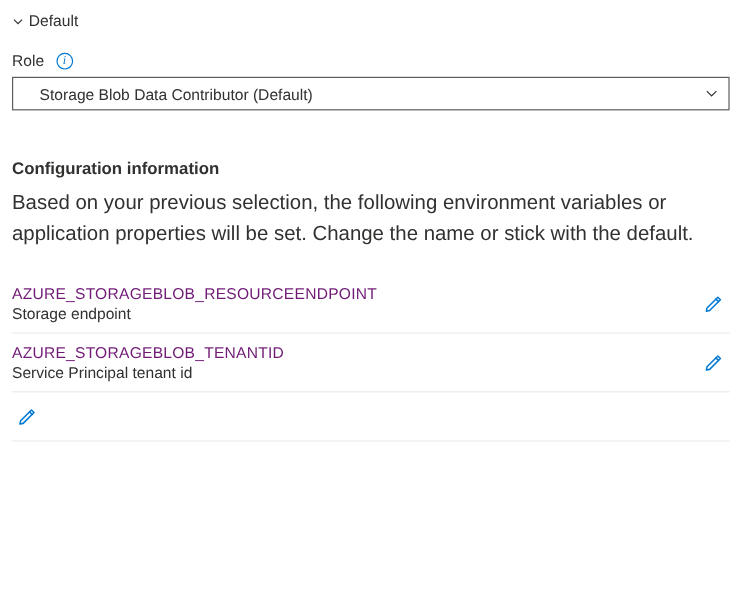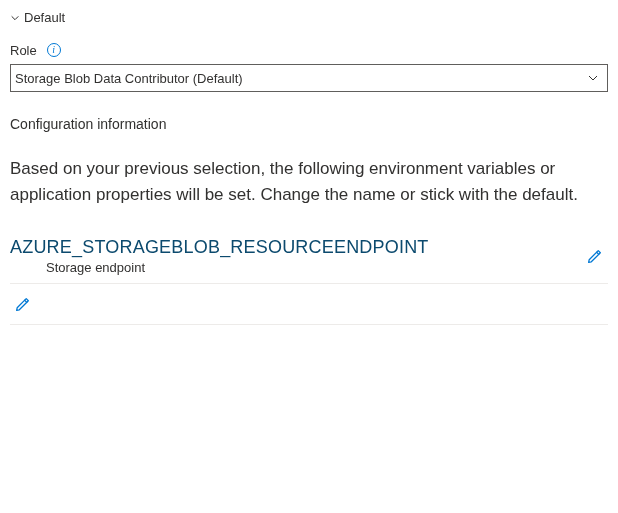--- a/index.html
+++ b/index.html
@@ -22,21 +22,21 @@
     }
     .chevron {
       width: 10px;
       height: 10px;
       display: inline-flex;
       align-items: center;
       justify-content: center;
     }
     .role-label-row {
       display: flex;
-      align-items: flex-start;
+      align-items: center;
       gap: 10px;
       margin-bottom: 6px;
     }
     .role-label {
       font-size: 13px;
       color: #323130;
     }
     .info-icon {
       width: 14px;
       height: 14px;
@@ -50,41 +50,41 @@
       font-style: italic;
       font-family: Georgia, serif;
       line-height: 1;
     }
     .select-wrap {
       position: relative;
       border: 1px solid #605e5c;
       height: 28px;
       display: flex;
       align-items: center;
-      padding: 0 30px 0 4px;
+      padding: 0 30px 0 22px;
       cursor: pointer;
-      margin-bottom: 24px;
+      margin-bottom: 40px;
     }
     .select-value {
       font-size: 13px;
       color: #323130;
     }
     .select-chevron {
       position: absolute;
       right: 8px;
       top: 50%;
       transform: translateY(-50%);
       width: 12px;
       height: 12px;
     }
     .config-title {
       font-size: 14px;
       color: #323130;
-      font-weight: 400;
-      margin-bottom: 24px;
+      font-weight: 700;
+      margin-bottom: 8px;
     }
     .config-desc {
       font-size: 17px;
       color: #323130;
       line-height: 1.5;
       margin-bottom: 22px;
       max-width: 580px;
     }
     .var-row {
       display: flex;
@@ -92,30 +92,29 @@
       align-items: center;
       border-bottom: 1px solid #edebe9;
       padding: 8px 2px 8px 0;
     }
     .var-text {
       display: flex;
       flex-direction: column;
       gap: 2px;
     }
     .var-name {
-      font-size: 18px;
-      color: #0c4a6e;
+      font-size: 13px;
+      color: #701a75;
       font-weight: 400;
       letter-spacing: 0.2px;
     }
     .var-desc {
       font-size: 13px;
       color: #323130;
       font-weight: 400;
-      margin-left: 36px;
     }
     .edit-btn {
       width: 24px;
       height: 24px;
       display: flex;
       align-items: center;
       justify-content: center;
       cursor: pointer;
       color: #0078d4;
     }
@@ -162,20 +161,32 @@
     <div class="edit-btn">
       <svg viewBox="0 0 16 16" fill="none" stroke="#0078d4" stroke-width="1.2" stroke-linecap="round" stroke-linejoin="round">
         <path d="M11.5 2.5 L13.5 4.5 L5 13 L2.5 13.5 L3 11 Z"></path>
         <path d="M10 4 L12 6"></path>
       </svg>
     </div>
   </div>
 
 
 
+  <div class="var-row">
+    <div class="var-text">
+      <div class="var-name">AZURE_STORAGEBLOB_TENANTID</div>
+      <div class="var-desc">Service Principal tenant id</div>
+    </div>
+    <div class="edit-btn">
+      <svg viewBox="0 0 16 16" fill="none" stroke="#0078d4" stroke-width="1.2" stroke-linecap="round" stroke-linejoin="round">
+        <path d="M11.5 2.5 L13.5 4.5 L5 13 L2.5 13.5 L3 11 Z"></path>
+        <path d="M10 4 L12 6"></path>
+      </svg>
+    </div>
+  </div>
 
   <div class="var-row">
     <div class="edit-btn">
       <svg viewBox="0 0 16 16" fill="none" stroke="#0078d4" stroke-width="1.2" stroke-linecap="round" stroke-linejoin="round">
         <path d="M11.5 2.5 L13.5 4.5 L5 13 L2.5 13.5 L3 11 Z"></path>
         <path d="M10 4 L12 6"></path>
       </svg>
     </div>
   </div>
 </div>

